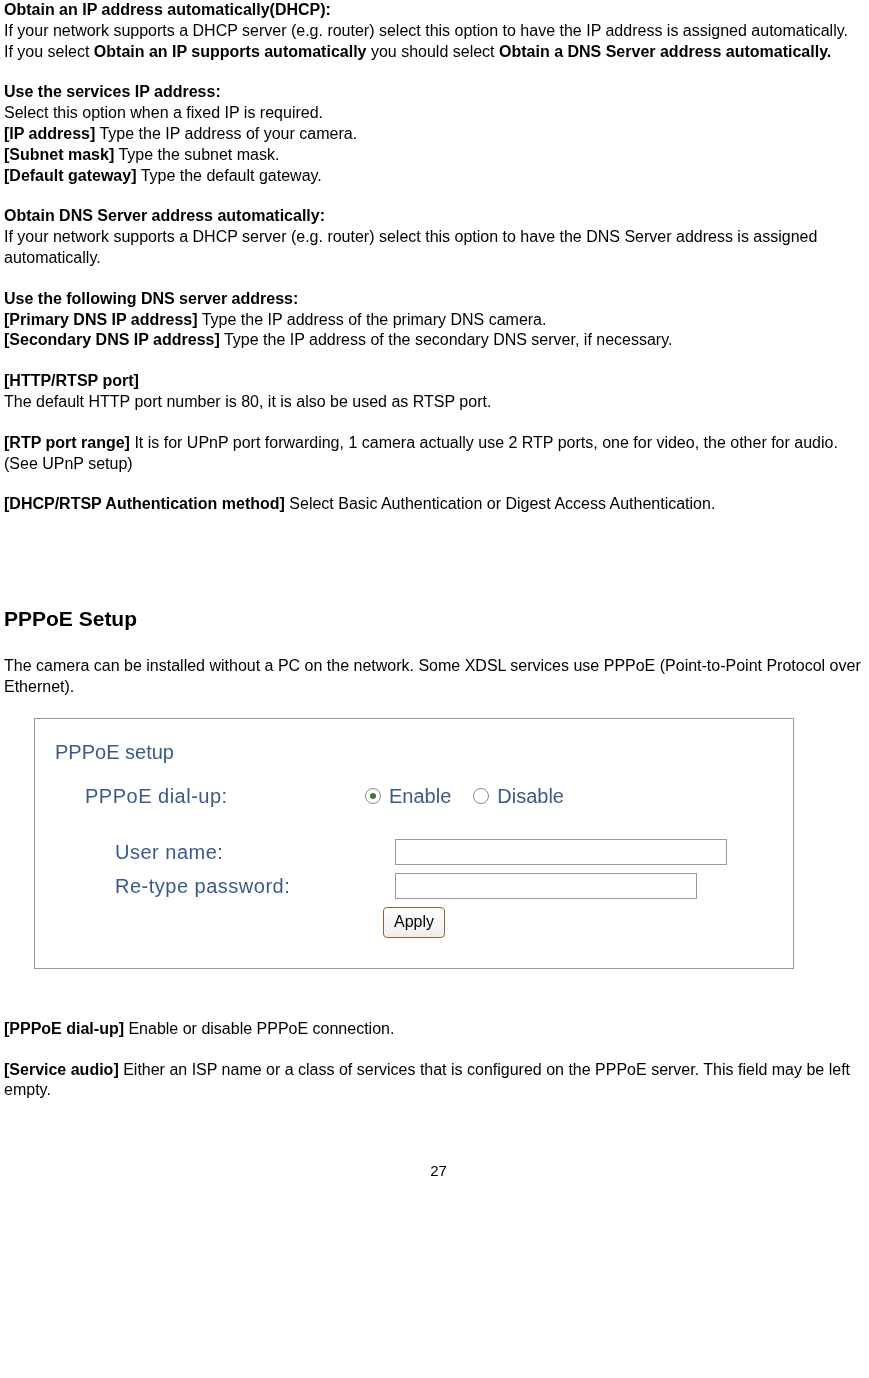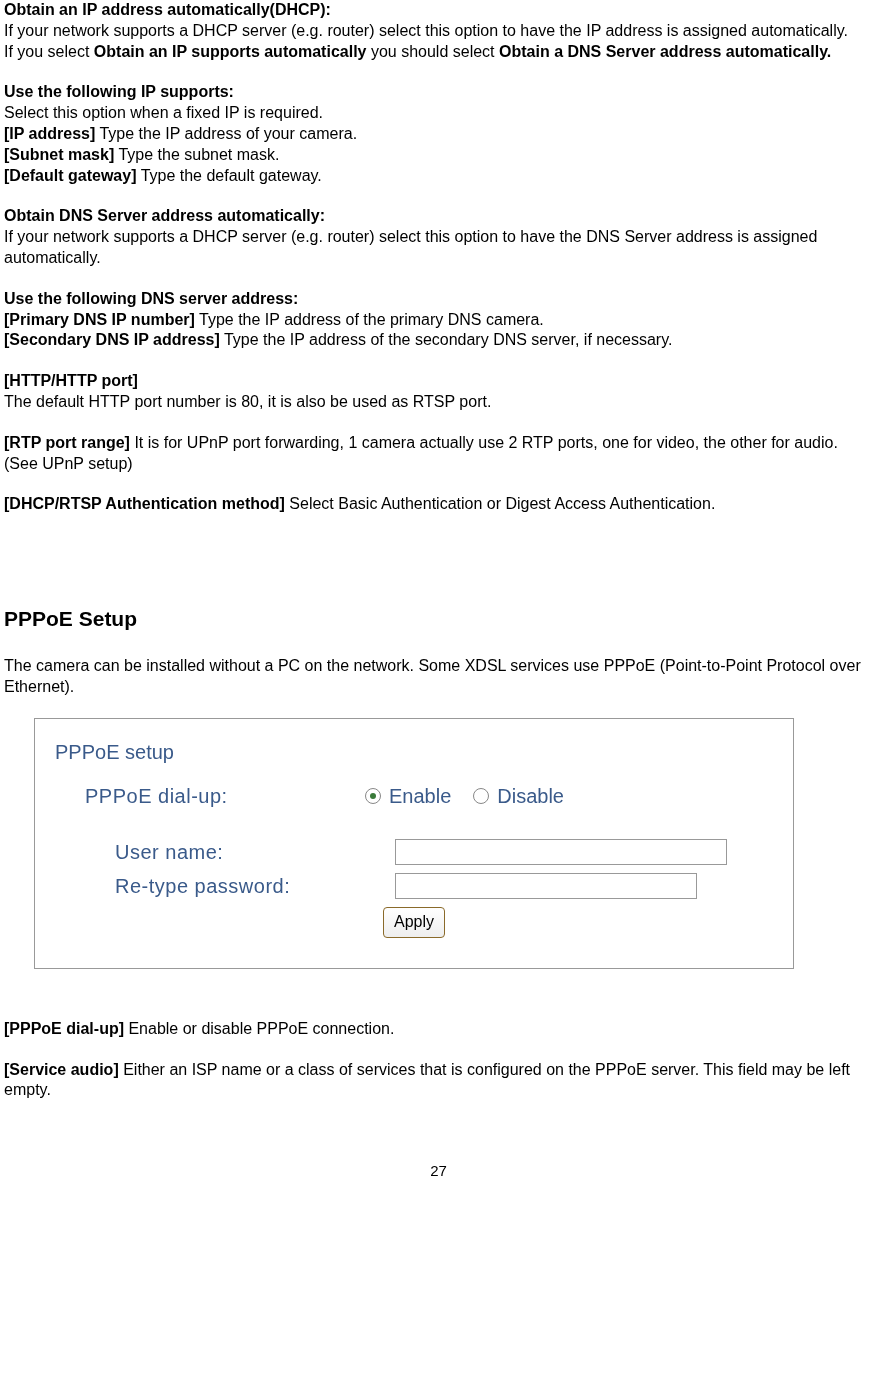--- a/index.html
+++ b/index.html
@@ -105,46 +105,46 @@
   <p><span class="bold">Obtain an IP address automatically(DHCP):</span></p>
   <p>If your network supports a DHCP server (e.g. router) select this option to have the IP address is assigned automatically.</p>
   <p>
     <span>If you select </span><span class="bold">Obtain an IP supports automatically</span><span> you should select </span><span class="bold">Obtain a DNS Server address automatically.</span>
   </p>
 </div>
 
 <div class="spacer"></div>
 
 <div class="section">
-  <p><span class="bold">Use the following IP supports:</span></p>
+  <p><span class="bold">Use the services IP address:</span></p>
   <p>Select this option when a fixed IP is required.</p>
   <p><span class="bold">[IP address]</span><span> Type the IP address of your camera.</span></p>
   <p><span class="bold">[Subnet mask]</span><span> Type the subnet mask.</span></p>
   <p><span class="bold">[Default gateway]</span><span> Type the default gateway.</span></p>
 </div>
 
 <div class="spacer"></div>
 
 <div class="section">
   <p><span class="bold">Obtain DNS Server address automatically:</span></p>
   <p>If your network supports a DHCP server (e.g. router) select this option to have the DNS Server address is assigned automatically.</p>
 </div>
 
 <div class="spacer"></div>
 
 <div class="section">
   <p><span class="bold">Use the following DNS server address:</span></p>
-  <p><span class="bold">[Primary DNS IP number]</span><span> Type the IP address of the primary DNS camera.</span></p>
+  <p><span class="bold">[Primary DNS IP address]</span><span> Type the IP address of the primary DNS camera.</span></p>
   <p><span class="bold">[Secondary DNS IP address]</span><span> Type the IP address of the secondary DNS server, if necessary.</span></p>
 </div>
 
 <div class="spacer"></div>
 
 <div class="section">
-  <p><span class="bold">[HTTP/HTTP port]</span></p>
+  <p><span class="bold">[HTTP/RTSP port]</span></p>
   <p>The default HTTP port number is 80, it is also be used as RTSP port.</p>
 </div>
 
 <div class="spacer"></div>
 
 <div class="section">
   <p><span class="bold">[RTP port range]</span><span> It is for UPnP port forwarding, 1 camera actually use 2 RTP ports, one for video, the other for audio. (See UPnP setup)</span></p>
 </div>
 
 <div class="spacer"></div>

